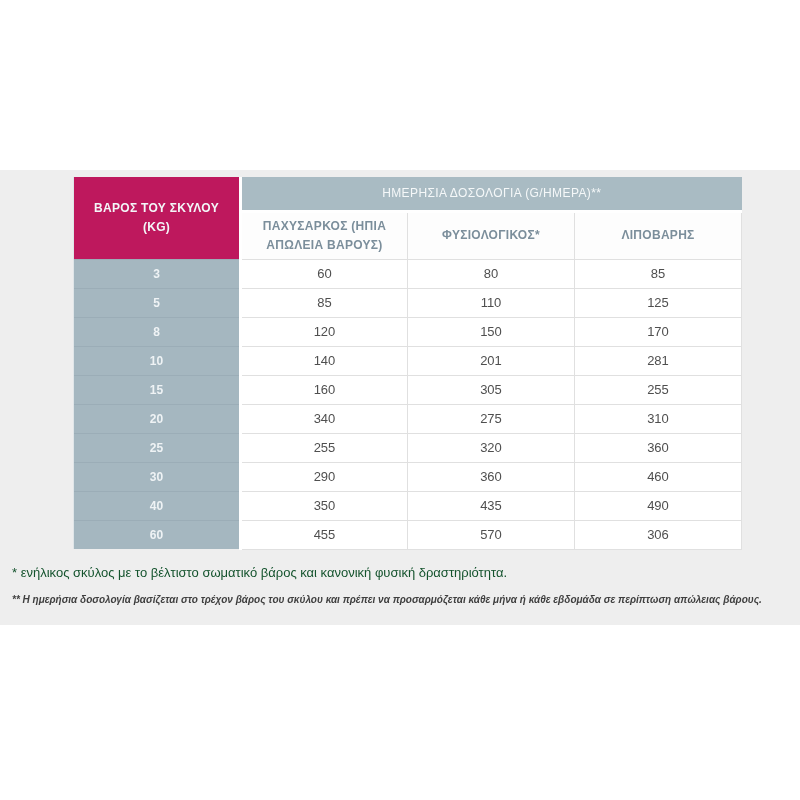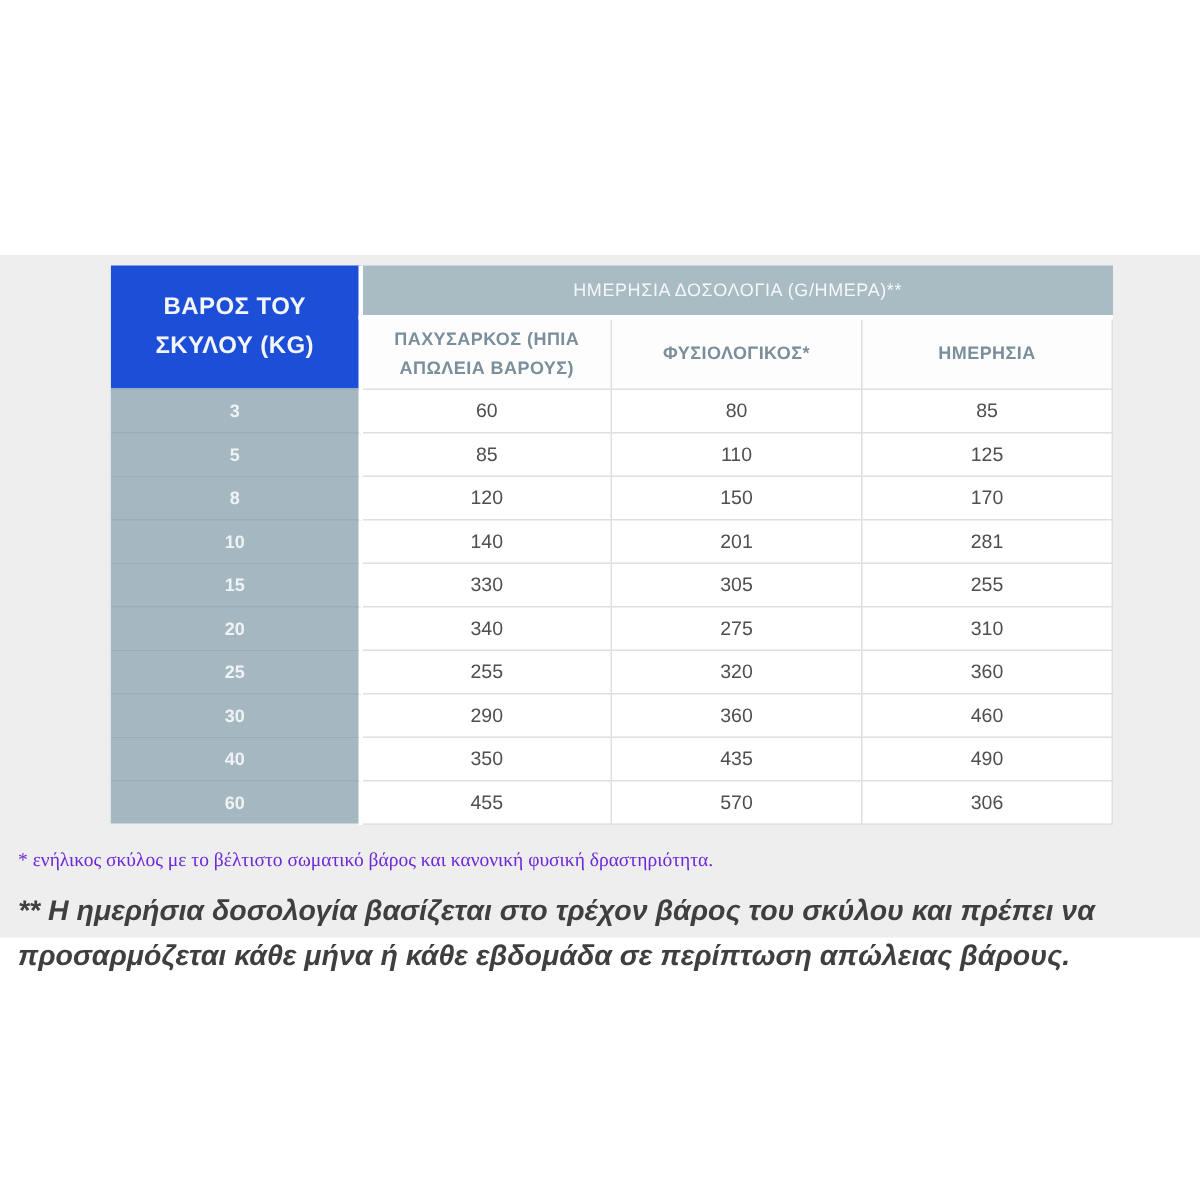--- a/index.html
+++ b/index.html
@@ -27,24 +27,24 @@
   }
   table.dosage col { width: 167px; }
 
   tr.r-banner { height: 34px; }
   tr.r-sub    { height: 48px; }
   tbody tr    { height: 29px; }
 
   th, td { text-align: center; vertical-align: middle; }
 
   .corner-cell {
-    background: #1d4ed8;
+    background: #be185d;
     color: #f3f6f8;
     font-weight: bold;
-    font-size: 16px;
+    font-size: 12px;
     letter-spacing: 0.3px;
     line-height: 1.6;
     border-right: 3px solid #ffffff;
     border-left: 1px solid #dfe5e8;
     padding: 0 14px;
   }
   .banner-cell {
     background: #a9bbc3;
     color: #f5f8f9;
     font-weight: normal;
@@ -76,26 +76,25 @@
   .data-cell {
     background: #ffffff;
     color: #4f4f4f;
     font-size: 13px;
     border: 1px solid #e0e0e0;
   }
 
   .footnote-1 {
     margin: 15px 12px 0 12px;
     font-size: 13px;
-    color: #6d28d9;
-    font-family: Liberation Serif, serif;
+    color: #14532d;
   }
   .footnote-2 {
     margin: 12px 12px 0 12px;
-    font-size: 19px;
+    font-size: 10px;
     font-weight: bold;
     font-style: italic;
     color: #3f3f3f;
     line-height: 1.6;
   }
 </style>
 </head>
 <body>
 
 <div class="screen">
@@ -110,21 +109,21 @@
             <col>
           </colgroup>
         <thead>
           <tr class="r-banner">
             <th class="corner-cell" rowspan="2">ΒΑΡΟΣ ΤΟΥ ΣΚΥΛΟΥ (KG)</th>
             <th class="banner-cell" colspan="3">ΗΜΕΡΗΣΙΑ ΔΟΣΟΛΟΓΙΑ (G/ΗΜΕΡΑ)**</th>
           </tr>
           <tr class="r-sub">
             <th class="sub-cell">ΠΑΧΥΣΑΡΚΟΣ (ΗΠΙΑ ΑΠΩΛΕΙΑ ΒΑΡΟΥΣ)</th>
             <th class="sub-cell">ΦΥΣΙΟΛΟΓΙΚΟΣ*</th>
-            <th class="sub-cell">ΗΜΕΡΗΣΙΑ</th>
+            <th class="sub-cell">ΛΙΠΟΒΑΡΗΣ</th>
           </tr>
         </thead>
         <tbody>
           <tr>
             <td class="row-head">3</td>
             <td class="data-cell">60</td>
             <td class="data-cell">80</td>
             <td class="data-cell">85</td>
           </tr>
           <tr>
@@ -140,21 +139,21 @@
             <td class="data-cell">170</td>
           </tr>
           <tr>
             <td class="row-head">10</td>
             <td class="data-cell">140</td>
             <td class="data-cell">201</td>
             <td class="data-cell">281</td>
           </tr>
           <tr>
             <td class="row-head">15</td>
-            <td class="data-cell">330</td>
+            <td class="data-cell">160</td>
             <td class="data-cell">305</td>
             <td class="data-cell">255</td>
           </tr>
           <tr>
             <td class="row-head">20</td>
             <td class="data-cell">340</td>
             <td class="data-cell">275</td>
             <td class="data-cell">310</td>
           </tr>
           <tr>

